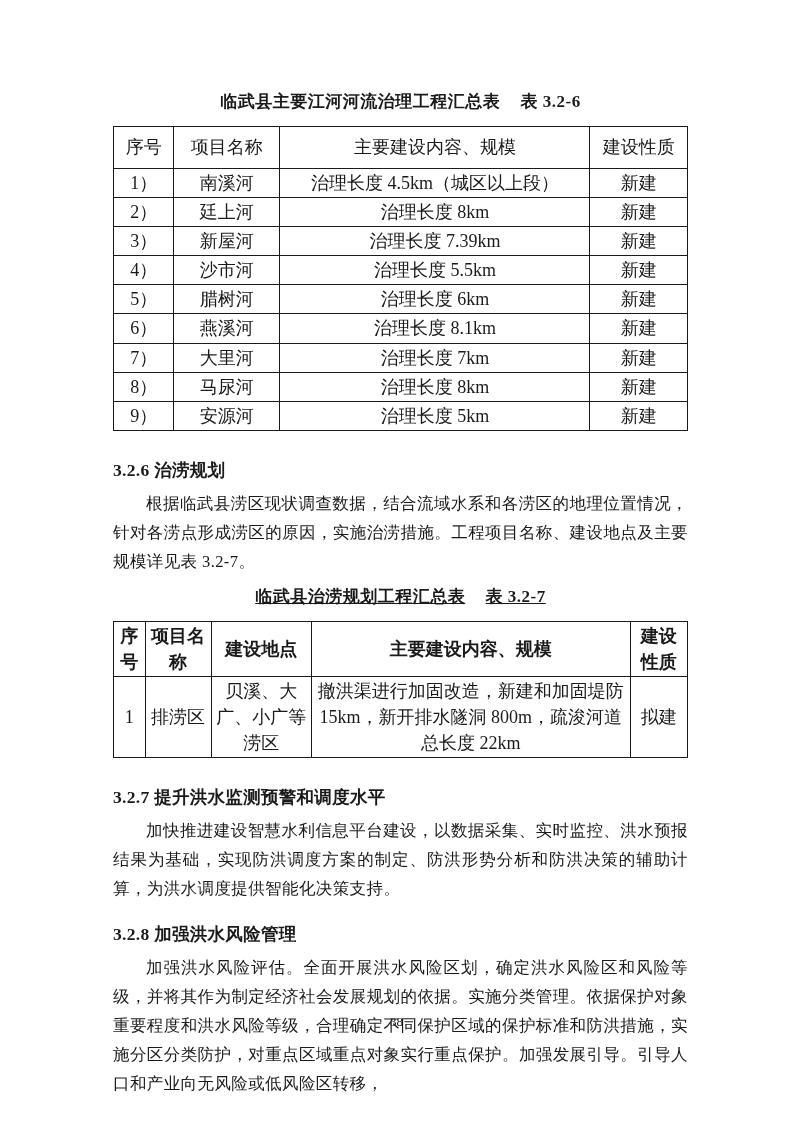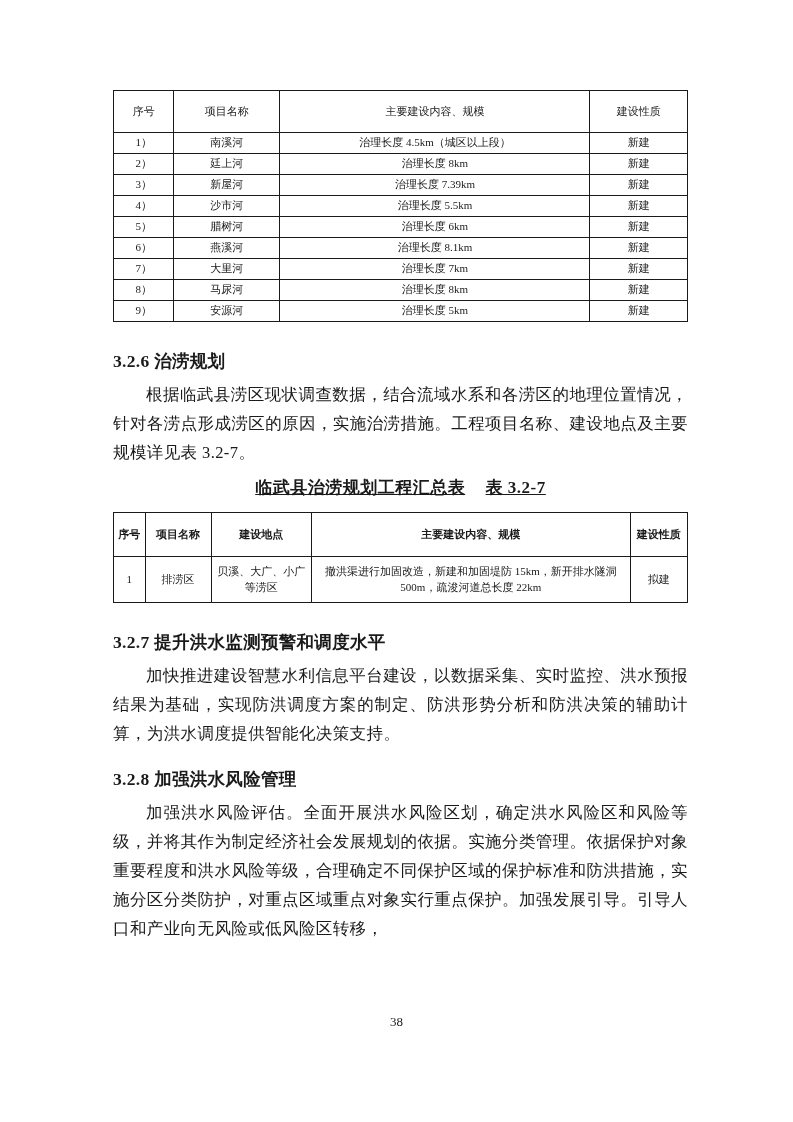--- a/index.html
+++ b/index.html
@@ -26,21 +26,21 @@
   .doc-title .ref { margin-left: 1.2em; }
   table {
     width: 100%;
     border-collapse: collapse;
     table-layout: fixed;
   }
   th, td {
     border: 1px solid #1a1a1a;
     text-align: center;
     vertical-align: middle;
-    font-size: 11px;
+    font-size: 18px;
     font-weight: normal;
     line-height: 1.45;
     padding: 1px 4px;
   }
   .t1 th { height: 42px; }
   .t1 td { height: 21px; }
   .t2 th { height: 44px; font-weight: bold; }
   .t2 td { height: 46px; }
   .section-heading {
     font-size: 17.5px;
@@ -65,20 +65,23 @@
     width: 100%;
     text-align: center;
     font-size: 13px;
   }
 </style>
 </head>
 <body>
 
 <div class="page">
 
+  <div class="doc-title">
+    <span>临武县主要江河河流治理工程汇总表</span><span class="ref">表 3.2-6</span>
+  </div>
 
   <table class="t1">
     <colgroup>
       <col style="width:10.5%">
         <col style="width:18.5%">
         <col style="width:54%">
         <col style="width:17%">
     </colgroup>
     <thead>
       <tr>
@@ -168,21 +171,21 @@
         <th>建设地点</th>
         <th>主要建设内容、规模</th>
         <th>建设性质</th>
       </tr>
     </thead>
     <tbody>
       <tr>
         <td>1</td>
         <td>排涝区</td>
         <td>贝溪、大广、小广等涝区</td>
-        <td>撤洪渠进行加固改造，新建和加固堤防 15km，新开排水隧洞 500m，疏浚河道总长度 22km</td>
+        <td>撤洪渠进行加固改造，新建和加固堤防 15km，新开排水隧洞 800m，疏浚河道总长度 22km</td>
         <td>拟建</td>
       </tr>
     </tbody>
   </table>
 
   <div class="section-heading">3.2.7 提升洪水监测预警和调度水平</div>
   <p class="para">加快推进建设智慧水利信息平台建设，以数据采集、实时监控、洪水预报结果为基础，实现防洪调度方案的制定、防洪形势分析和防洪决策的辅助计算，为洪水调度提供智能化决策支持。</p>
 
   <div class="section-heading" style="margin-top:18px;">3.2.8 加强洪水风险管理</div>
   <p class="para">加强洪水风险评估。全面开展洪水风险区划，确定洪水风险区和风险等级，并将其作为制定经济社会发展规划的依据。实施分类管理。依据保护对象重要程度和洪水风险等级，合理确定不同保护区域的保护标准和防洪措施，实施分区分类防护，对重点区域重点对象实行重点保护。加强发展引导。引导人口和产业向无风险或低风险区转移，</p>

